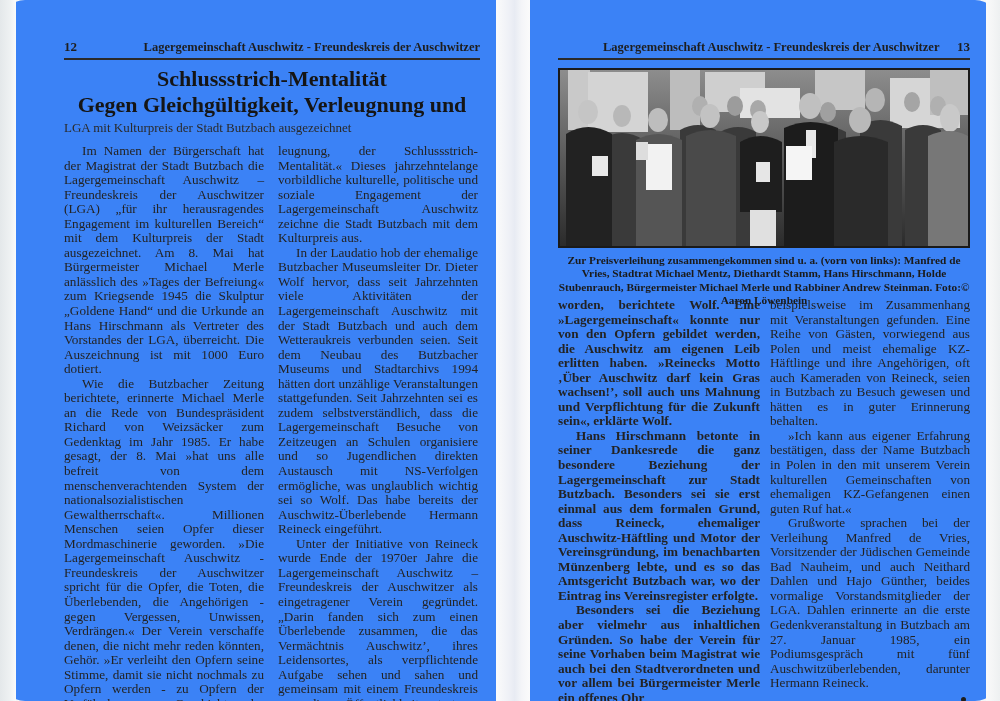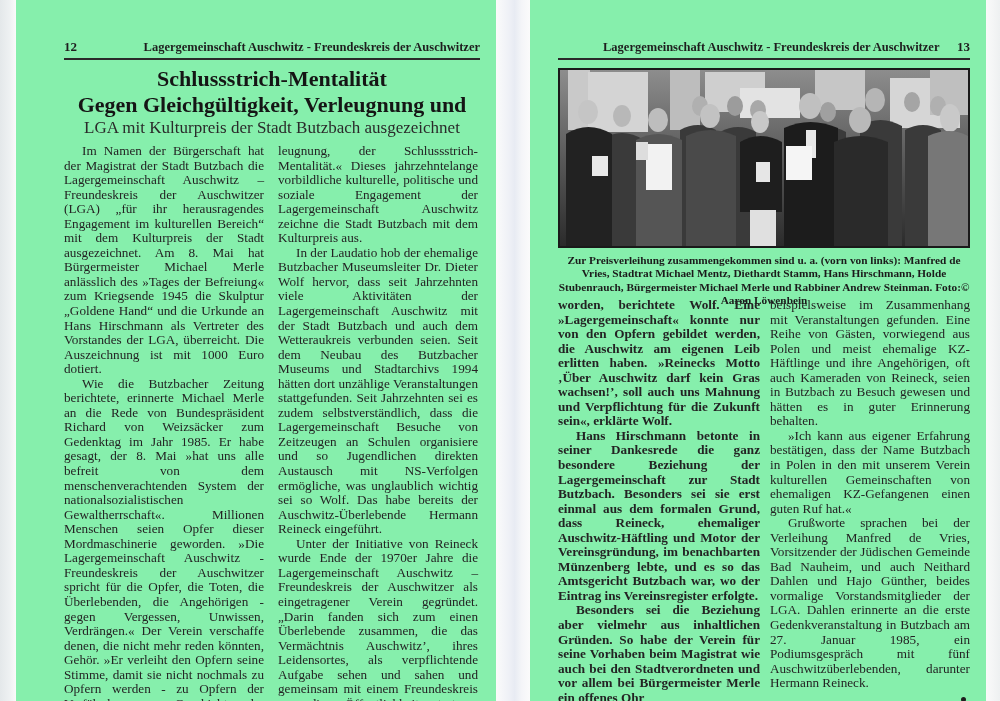--- a/index.html
+++ b/index.html
@@ -1,19 +1,19 @@
 <!DOCTYPE html>
 <html><head>
   <meta charset="utf-8">
   <style>
     * { box-sizing: border-box; margin: 0; padding: 0; }
     html, body { width: 1000px; height: 701px; overflow: hidden; background: #f4f6f7; }
     body { position: relative; font-family: "Liberation Serif", "DejaVu Serif", serif; color: #1e1e1e; }
 
-    .spread { position: absolute; inset: 0; background: #86efac; }
+    .spread { position: absolute; inset: 0; background: #3b82f6; border-radius: 25px; }
     .edge-left { position: absolute; left: 0; top: 0; width: 16px; height: 701px;
       background: linear-gradient(90deg, #e4e8ea 0%, #eef1f2 60%, #fafafa 100%); }
     .spine { position: absolute; left: 496px; top: 0; width: 34px; height: 701px;
       background: linear-gradient(90deg, #fbfbfb 0%, #eef0f6 40%, #e8ebf3 55%, #f4f5f8 75%, #fbfbfb 100%); }
     .edge-right { position: absolute; right: 0; top: 0; width: 14px; height: 701px;
       background: linear-gradient(90deg, #fafafa 0%, #eef0f1 100%); }
 
     .page { position: absolute; top: 0; height: 701px; }
     .page.left { left: 64px; width: 416px; }
     .page.right { left: 558px; width: 412px; }
@@ -22,22 +22,22 @@
       border-bottom: 2px solid #2a2a2a; font-weight: bold; font-size: 12.5px; }
     .running-head .num { position: absolute; bottom: 3px; font-size: 13px; }
     .running-head .title { position: absolute; bottom: 3px; white-space: nowrap; margin-left: 45px; }
     .page.left .running-head .num { left: 0; }
     .page.left .running-head .title { right: 0; }
     .page.right .running-head .num { right: 0; margin-top: 43px; }
     .page.right .running-head .title { left: 0; }
 
     .headline { position: absolute; top: 66px; left: 0; right: 0; text-align: center;
       font-weight: bold; font-size: 22px; line-height: 26px; color: #151515; }
-    .subline { position: absolute; top: 118px; left: 0; right: 0; text-align: center;
-      font-size: 17px; line-height: 20px; color: #2a2a2a; }
+    .subline { position: absolute; top: 118px; left: 0; right: 0; 
+      font-size: 13px; line-height: 20px; color: #2a2a2a; }
 
     .col { position: absolute; width: 200px; font-size: 13.2px; line-height: 14.55px;
       text-align: justify; hyphens: manual; color: #232323; }
     .col p { text-indent: 0; }
     .col p.indent { text-indent: 18px; }
 
     .page.left .col.c1 { left: 0; top: 144px; }
     .page.left .col.c2 { left: 214px; top: 144px; }
     .page.right .col.c1 { left: 0; top: 298px; width: 202px; font-weight: bold; }
     .page.right .col.c2 { left: 212px; top: 298px; width: 200px; }

